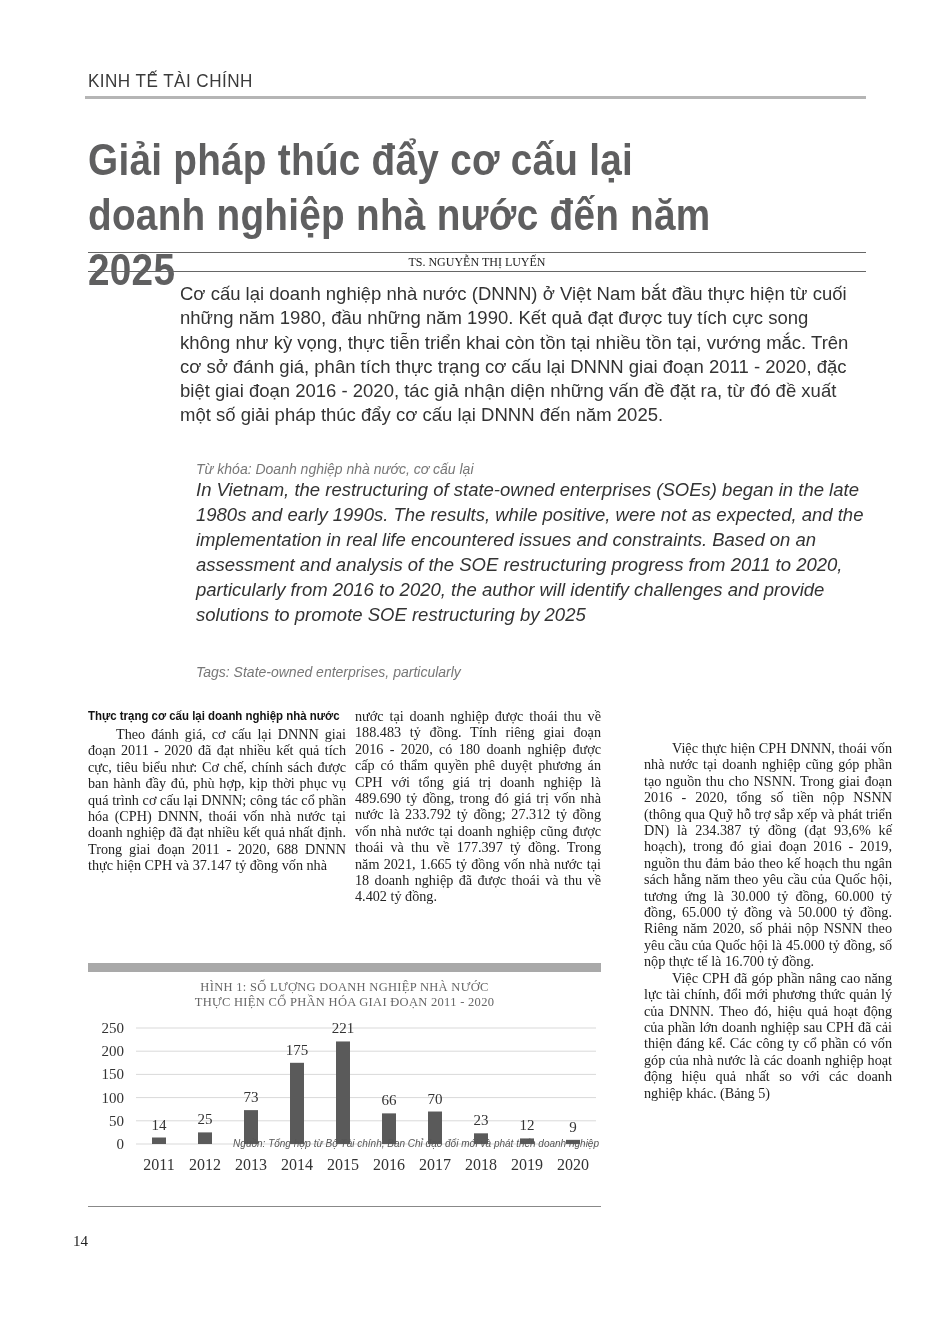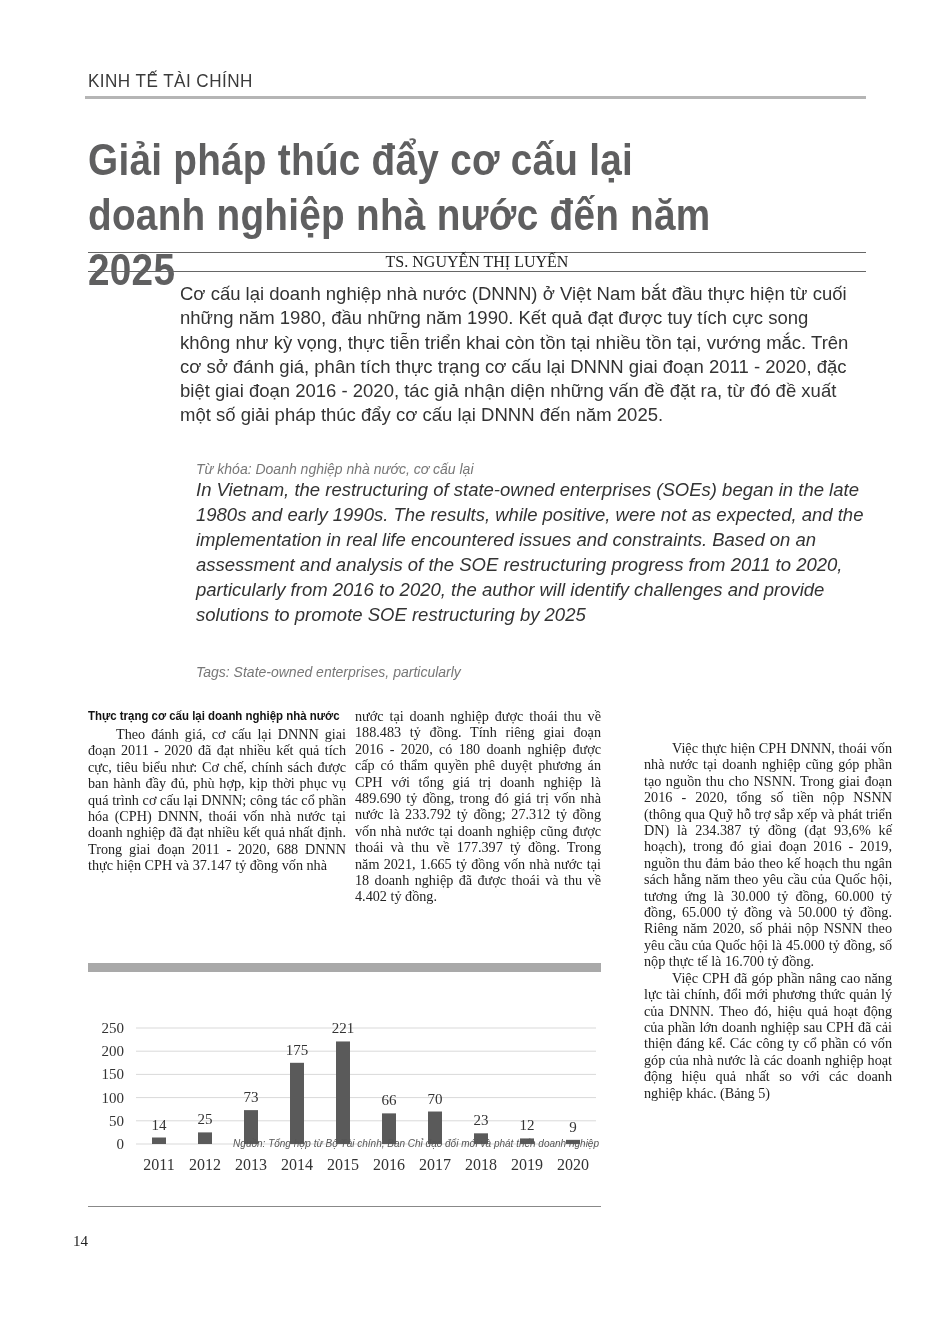--- a/index.html
+++ b/index.html
@@ -2,21 +2,21 @@
 <html><head>
 <meta charset="utf-8">
 <style>
   html, body { margin:0; padding:0; background:#ffffff; }
   body { width:951px; height:1320px; position:relative; overflow:hidden; color:#2a2a2a; }
   .section-label { position:absolute; left:88px; top:70px; font-family:"Liberation Sans", sans-serif; font-size:19px; letter-spacing:0.5px; color:#3a3a3a; transform:scaleX(0.9); transform-origin:left; }
   .section-rule { position:absolute; left:85px; top:96px; width:781px; height:3px; background:#b5b5b5; }
   .title { position:absolute; left:88px; top:132px; width:800px; font-family:"Liberation Sans", sans-serif; font-weight:bold; font-size:44px; line-height:55px; color:#5f5f60; transform:scaleX(0.88); transform-origin:left; letter-spacing:0.3px; }
   .author-rule-top { position:absolute; left:88px; top:252px; width:778px; height:1px; background:#666; }
   .author-rule-bot { position:absolute; left:88px; top:271px; width:778px; height:1px; background:#666; }
-  .author { position:absolute; left:88px; top:254px; width:778px; text-align:center; font-family:"Liberation Serif", serif; font-size:16px; color:#222; line-height:16px; }
+  .author { position:absolute; left:88px; top:254px; width:778px; text-align:center; font-family:"Liberation Serif", serif; font-size:12px; color:#222; line-height:16px; }
   .abstract-vi { position:absolute; left:180px; top:282px; width:680px; font-family:"Liberation Sans", sans-serif; font-size:18.5px; line-height:24.3px; color:#333; }
   .kw-vi { position:absolute; left:196px; top:461px; font-family:"Liberation Sans", sans-serif; font-style:italic; font-size:14px; color:#777; }
   .abstract-en { position:absolute; left:196px; top:477px; width:680px; font-family:"Liberation Sans", sans-serif; font-style:italic; font-size:18.5px; line-height:25px; color:#333; }
   .kw-en { position:absolute; left:196px; top:664px; font-family:"Liberation Sans", sans-serif; font-style:italic; font-size:14px; color:#777; }
   .col { position:absolute; font-family:"Liberation Serif", serif; font-size:14.2px; line-height:16.4px; color:#222; text-align:justify; }
   .col1 { left:88px; top:708px; width:258px; }
   .col2 { left:355px; top:708px; width:246px; }
   .col3 { left:644px; top:708px; width:248px;margin-top:32px; }
   .col p { margin:0; text-indent:28px; }
   .subhead { font-family:"Liberation Sans", sans-serif; font-weight:bold; font-size:13px; line-height:16px; color:#111; transform:scaleX(0.88); transform-origin:left; width:290px; margin-bottom:2px; }
@@ -56,20 +56,22 @@
   <p style="text-indent:0">nước tại doanh nghiệp được thoái thu về 188.483 tỷ đồng. Tính riêng giai đoạn 2016 - 2020, có 180 doanh nghiệp được cấp có thẩm quyền phê duyệt phương án CPH với tổng giá trị doanh nghiệp là 489.690 tỷ đồng, trong đó giá trị vốn nhà nước là 233.792 tỷ đồng; 27.312 tỷ đồng vốn nhà nước tại doanh nghiệp cũng được thoái và thu về 177.397 tỷ đồng. Trong năm 2021, 1.665 tỷ đồng vốn nhà nước tại 18 doanh nghiệp đã được thoái và thu về 4.402 tỷ đồng.</p>
 </div>
 
 <div class="col col3">
   <p>Việc thực hiện CPH DNNN, thoái vốn nhà nước tại doanh nghiệp cũng góp phần tạo nguồn thu cho NSNN. Trong giai đoạn 2016 - 2020, tổng số tiền nộp NSNN (thông qua Quỹ hỗ trợ sắp xếp và phát triển DN) là 234.387 tỷ đồng (đạt 93,6% kế hoạch), trong đó giai đoạn 2016 - 2019, nguồn thu đảm bảo theo kế hoạch thu ngân sách hằng năm theo yêu cầu của Quốc hội, tương ứng là 30.000 tỷ đồng, 60.000 tỷ đồng, 65.000 tỷ đồng và 50.000 tỷ đồng. Riêng năm 2020, số phải nộp NSNN theo yêu cầu của Quốc hội là 45.000 tỷ đồng, số nộp thực tế là 16.700 tỷ đồng.</p>
   <p>Việc CPH đã góp phần nâng cao năng lực tài chính, đổi mới phương thức quản lý của DNNN. Theo đó, hiệu quả hoạt động của phần lớn doanh nghiệp sau CPH đã cải thiện đáng kể. Các công ty cổ phần có vốn góp của nhà nước là các doanh nghiệp hoạt động hiệu quả nhất so với các doanh nghiệp khác. (Bảng 5)</p>
 </div>
 
 <div class="fig-bar"></div>
 <div class="fig-title">
+  <div>HÌNH 1: SỐ LƯỢNG DOANH NGHIỆP NHÀ NƯỚC</div>
+  <div>THỰC HIỆN CỔ PHẦN HÓA GIAI ĐOẠN 2011 - 2020</div>
 </div>
 
 <svg class="chart" id="chart" viewBox="0 0 513 175" xmlns="http://www.w3.org/2000/svg">
     <line x1="48" x2="508" y1="134" y2="134" stroke="#d9d9d9" stroke-width="1"></line>
     <text x="36" y="139" text-anchor="end" font-family="Liberation Serif, serif" font-size="15" fill="#333">0</text>
     <line x1="48" x2="508" y1="110.8" y2="110.8" stroke="#d9d9d9" stroke-width="1"></line>
     <text x="36" y="115.8" text-anchor="end" font-family="Liberation Serif, serif" font-size="15" fill="#333">50</text>
     <line x1="48" x2="508" y1="87.6" y2="87.6" stroke="#d9d9d9" stroke-width="1"></line>
     <text x="36" y="92.6" text-anchor="end" font-family="Liberation Serif, serif" font-size="15" fill="#333">100</text>
     <line x1="48" x2="508" y1="64.4" y2="64.4" stroke="#d9d9d9" stroke-width="1"></line>

